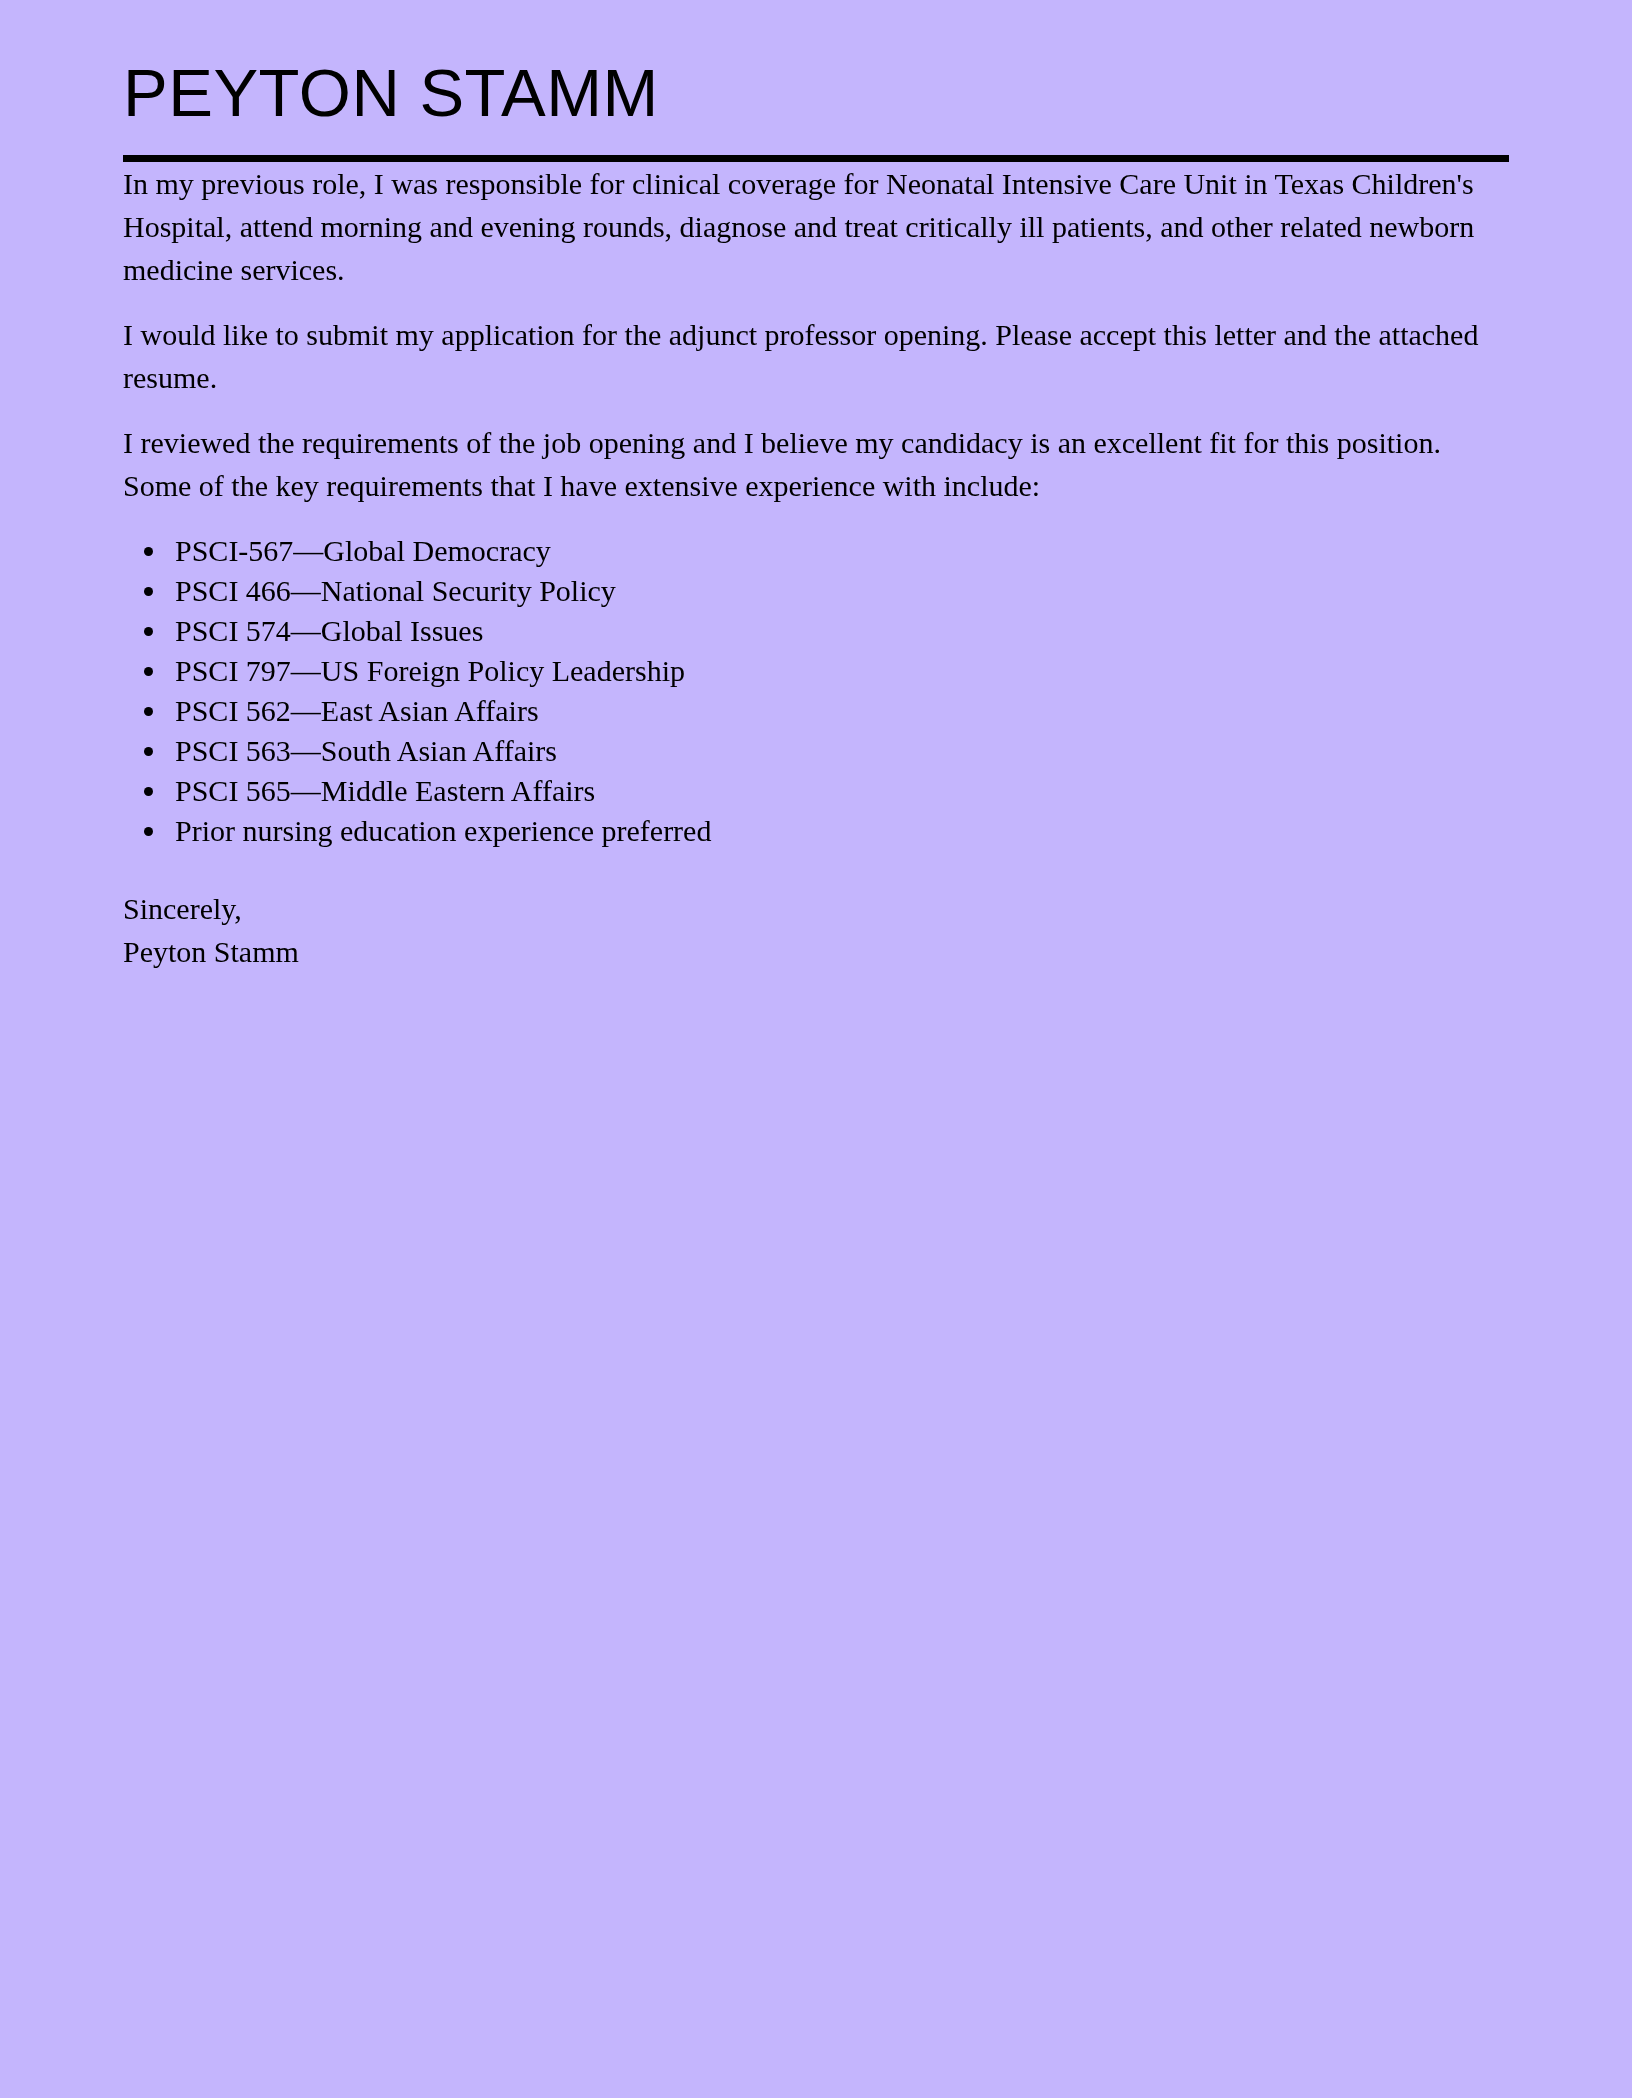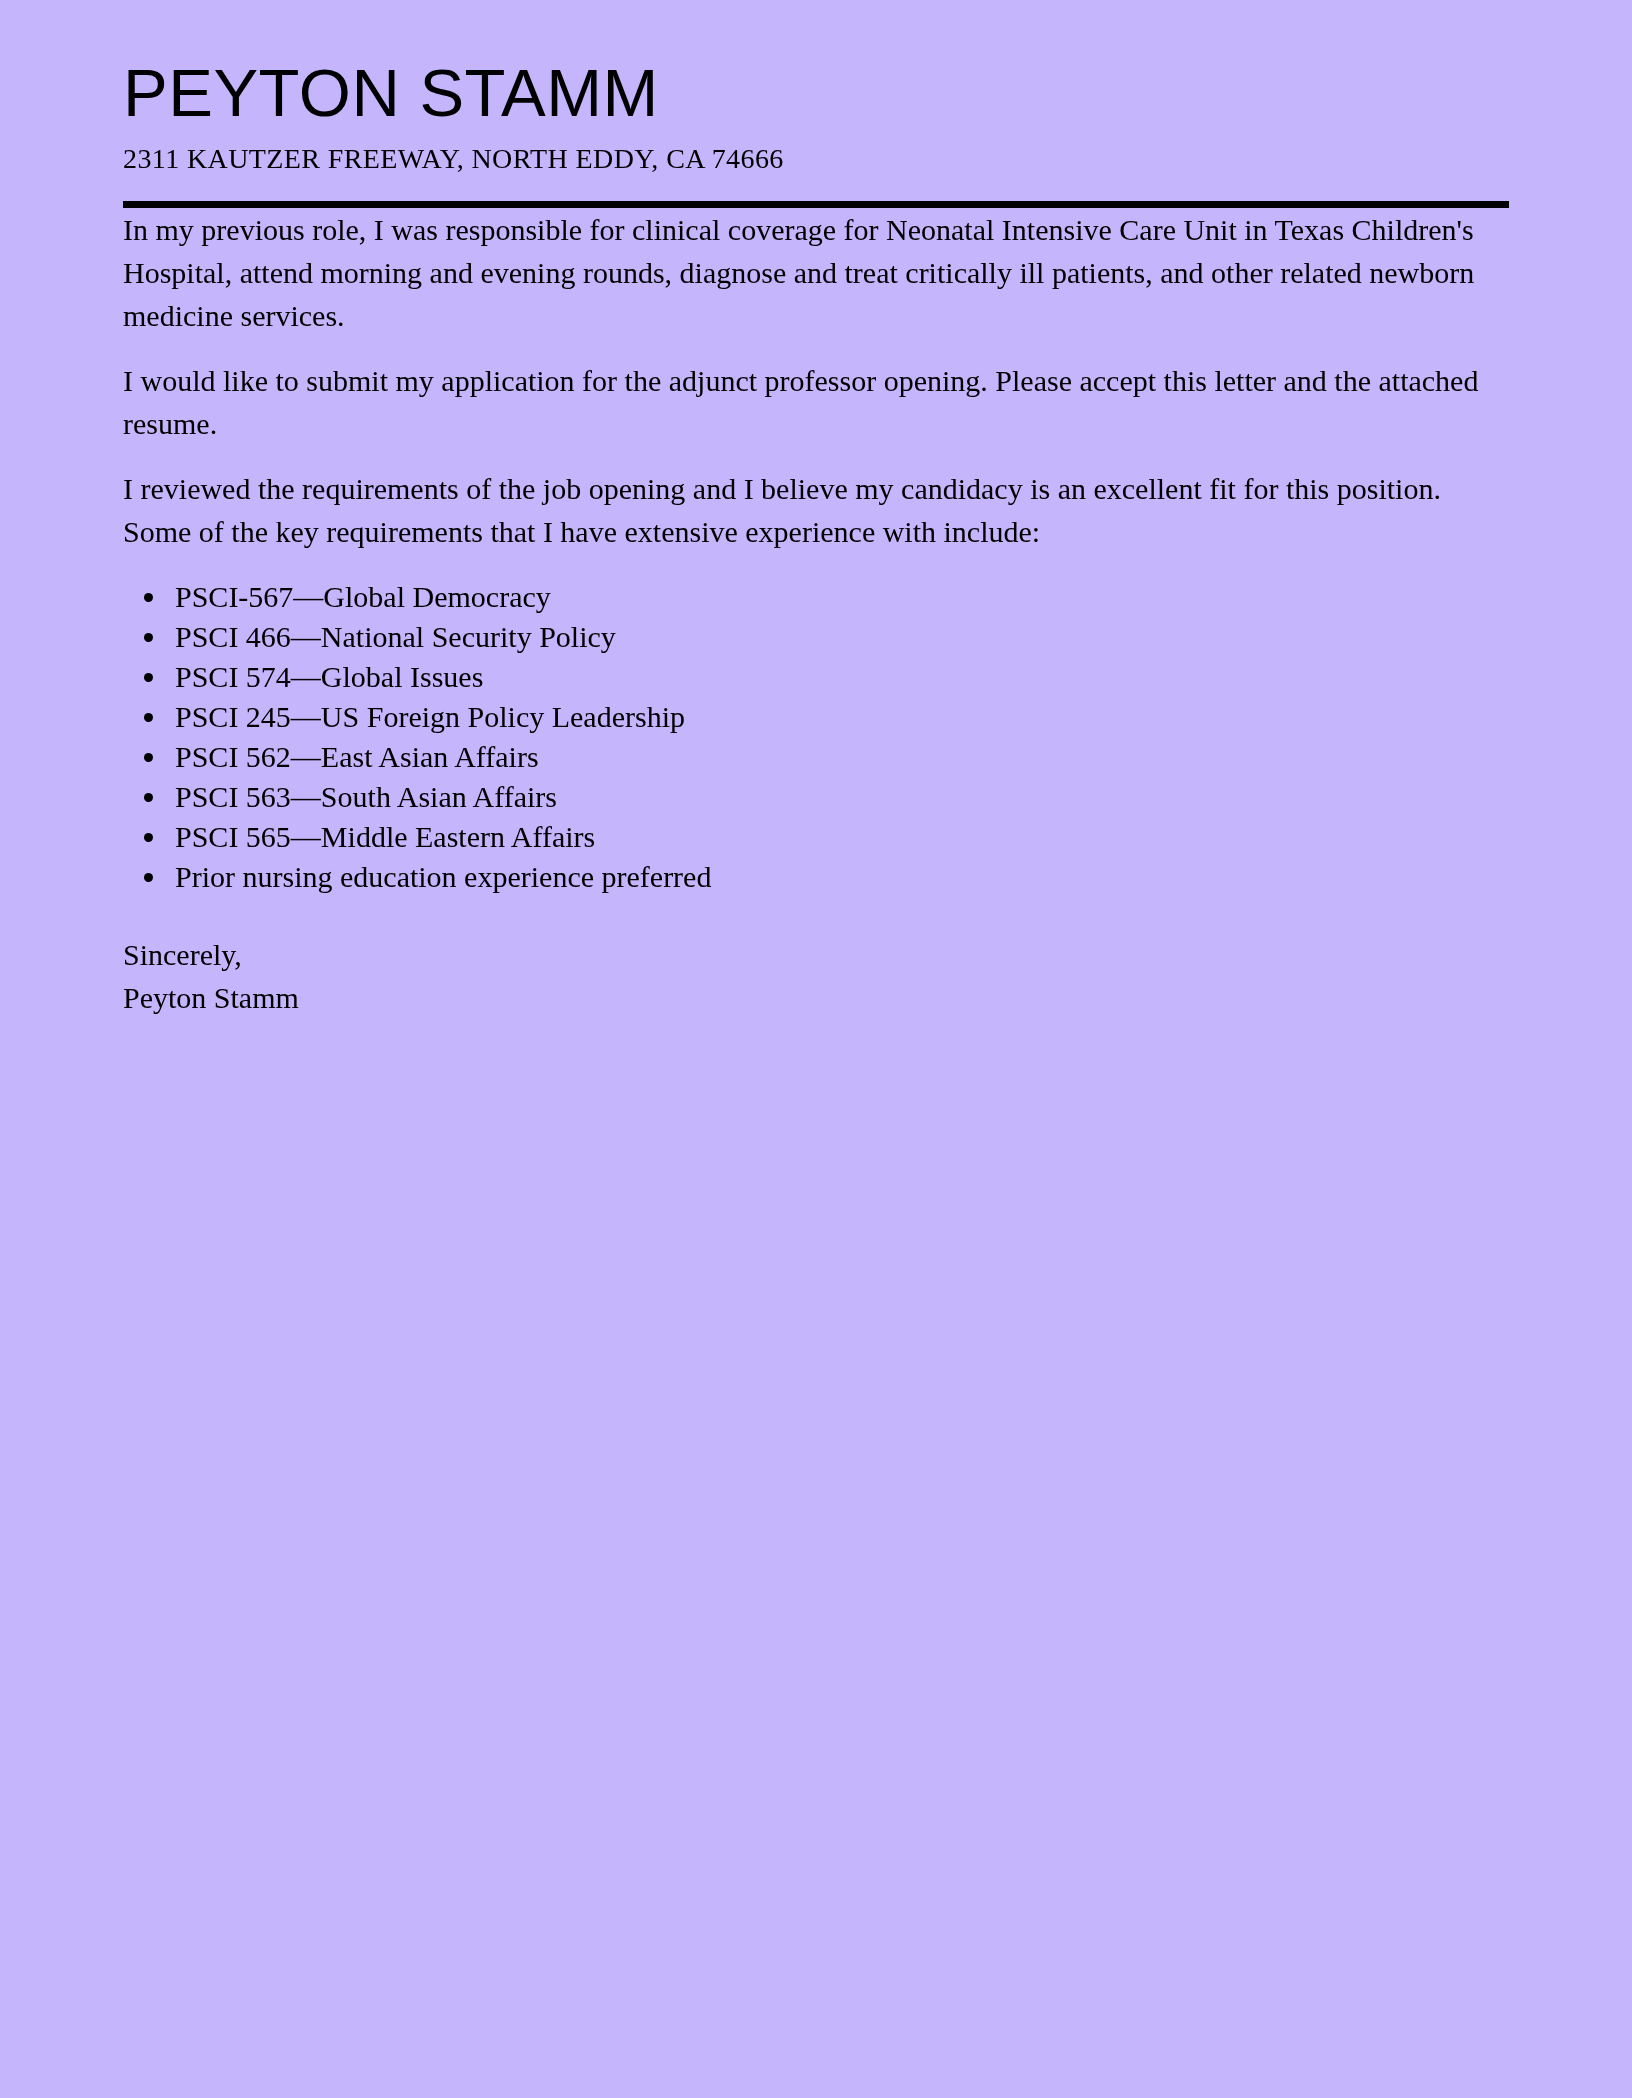--- a/index.html
+++ b/index.html
@@ -61,38 +61,37 @@
   }
   .signoff { margin-top: 30px !important; }
 </style>
 </head>
 <body>
 
 <div class="page">
 
   <header>
     <h1 class="sender-name">PEYTON STAMM</h1>
-    <div class="sender-address">2311 KAUTZER FREEWAY, NORTH EDDY, CA 74666</div>
     <hr class="header-divider">
   </header>
 
   <main class="letter-body">
 
 
     <p>In my previous role, I was responsible for clinical coverage for Neonatal Intensive Care Unit in Texas Children's Hospital, attend morning and evening rounds, diagnose and treat critically ill patients, and other related newborn medicine services.</p>
 
     <p>I would like to submit my application for the adjunct professor opening. Please accept this letter and the attached resume.</p>
 
     <p>I reviewed the requirements of the job opening and I believe my candidacy is an excellent fit for this position. Some of the key requirements that I have extensive experience with include:</p>
 
     <ul class="requirements-list">
       <li>PSCI-567—Global Democracy</li>
       <li>PSCI 466—National Security Policy</li>
       <li>PSCI 574—Global Issues</li>
-      <li>PSCI 245—US Foreign Policy Leadership</li>
+      <li>PSCI 797—US Foreign Policy Leadership</li>
       <li>PSCI 562—East Asian Affairs</li>
       <li>PSCI 563—South Asian Affairs</li>
       <li>PSCI 565—Middle Eastern Affairs</li>
       <li>Prior nursing education experience preferred</li>
     </ul>
 
 
     <p class="signoff">
       <span>Sincerely,</span><br>
       <span>Peyton Stamm</span>

